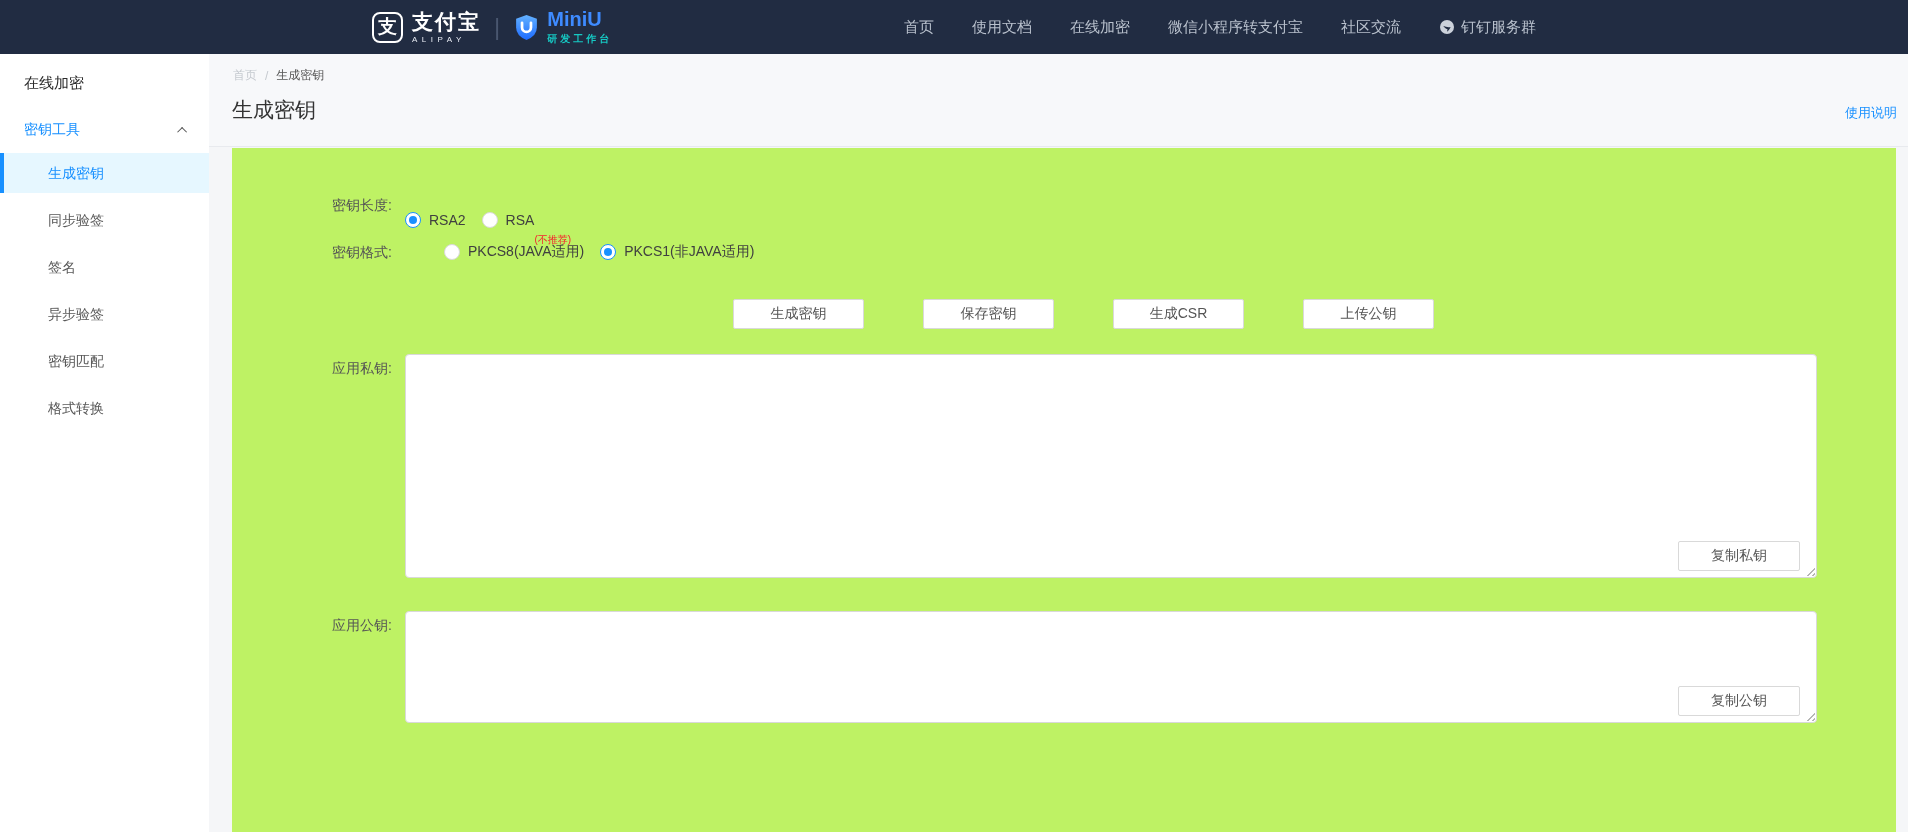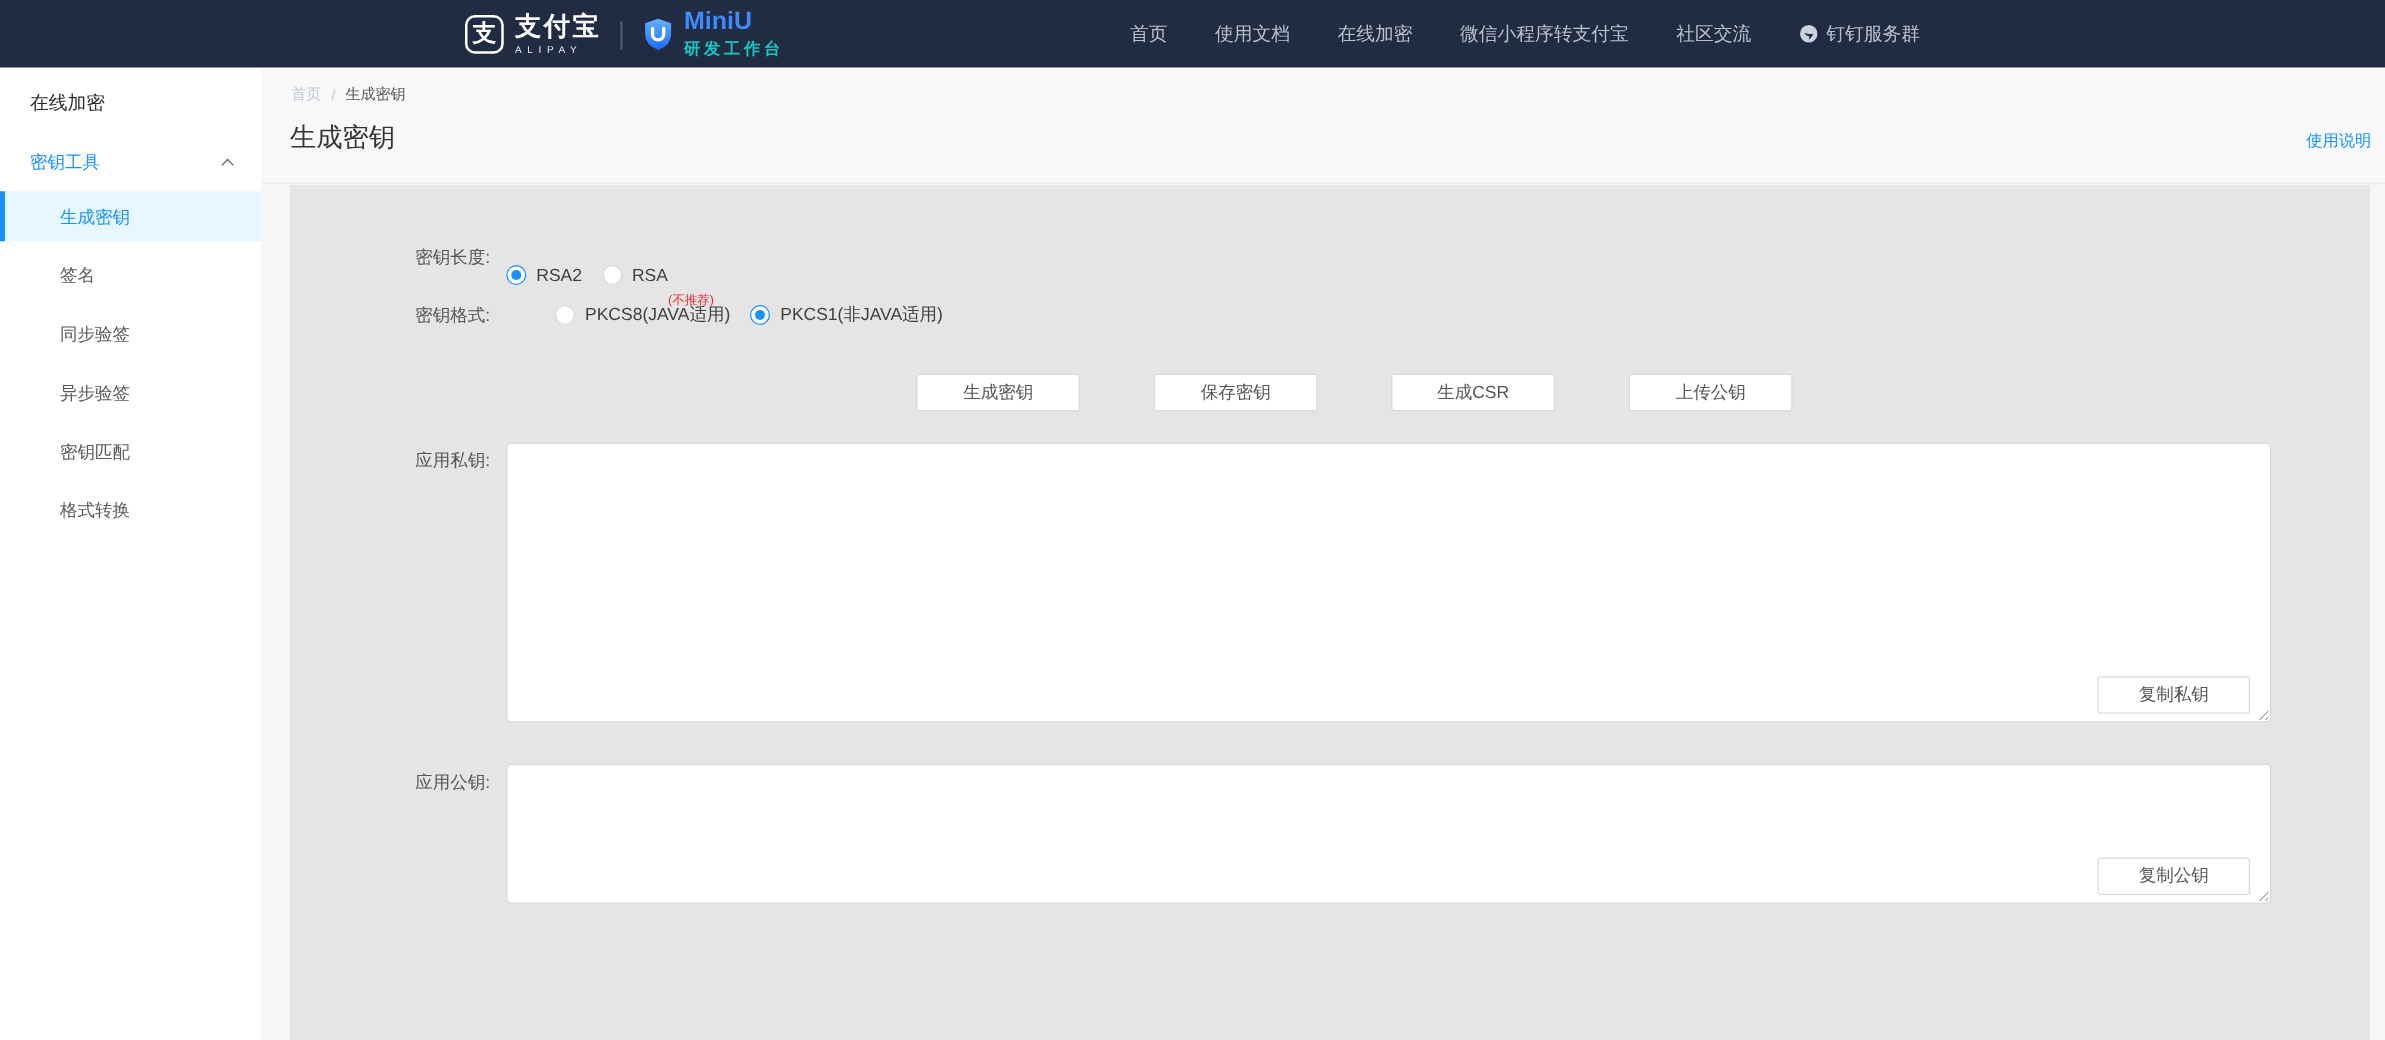--- a/index.html
+++ b/index.html
@@ -16,21 +16,21 @@
   .logo-group { display:flex; align-items:center; }
   .alipay-icon { width:31px; height:31px; border:2.5px solid #fff; border-radius:8px; color:#fff;
                  font-size:19px; display:flex; align-items:center; justify-content:center; font-weight:700; }
   .alipay-text { margin-left:9px; display:flex; flex-direction:column; }
   .alipay-cn { color:#fff; font-size:21px; font-weight:600; letter-spacing:2px; line-height:22px; }
   .alipay-en { color:#e9edf4; font-size:8px; letter-spacing:4.5px; margin-top:2px; }
   .logo-sep { color:#49566f; font-size:24px; font-weight:200; margin:0 13px; }
   .miniu-icon { display:flex; align-items:center; }
   .miniu-text { margin-left:7px; display:flex; flex-direction:column; }
   .miniu-name { color:#3e8bff; font-size:20px; font-weight:700; line-height:20px; }
-  .miniu-sub { color:#16c8c3; font-size:13px; font-weight:700; letter-spacing:3px; margin-top:3px; }
+  .miniu-sub { color:#16c8c3; font-size:10px; font-weight:700; letter-spacing:3px; margin-top:3px; }
   .nav-menu { display:flex; align-items:center; gap:38px; }
   .nav-item { color:#b9c1cd; font-size:15px; cursor:pointer; display:flex; align-items:center; gap:6px; white-space:nowrap; }
 
   
   .sidebar { position:absolute; top:54px; left:0; bottom:0; width:209px; background:#fff; z-index:10; }
   .sidebar-title { font-size:15px; color:#2b2b2b; padding:20px 0 0 24px; line-height:18px; }
   .sidebar-group-header { margin-top:27px; height:22px; padding:0 22px 0 24px; display:flex;
                           align-items:center; justify-content:space-between; color:#1890ff; font-size:14px; cursor:pointer; }
   .caret-up { width:7px; height:7px; border-left:1.6px solid #555; border-top:1.6px solid #555;
               transform:rotate(45deg) translateY(2px); }
@@ -44,21 +44,21 @@
   .header-strip { position:absolute; left:209px; top:54px; right:0; height:93px; background:#f7f8fa;
                   border-bottom:1px solid #e8eaee; z-index:5; }
   .breadcrumb { position:absolute; left:24px; top:13px; font-size:12px; display:flex; align-items:center; }
   .crumb-home { color:#c5c9cf; cursor:pointer; }
   .crumb-sep { color:#c5c9cf; margin:0 8px; }
   .crumb-cur { color:#555; }
   .page-title { position:absolute; left:23px; top:42px; font-size:21px; color:#333; font-weight:500; }
   .help-link { position:absolute; right:11px; top:50px; font-size:13px; color:#1890ff; cursor:pointer; }
 
   
-  .card { position:absolute; left:232px; top:148px; right:12px; bottom:0; background:#e5e5e5; z-index:4; }
+  .card { position:absolute; left:232px; top:148px; right:12px; bottom:0; background:#bef264; z-index:4; }
   .form-row { position:absolute; left:0; display:flex; }
   .flabel { width:160px; text-align:right; font-size:14px; color:#555; line-height:24px; flex:none; }
   .fcontrol { margin-left:13px; display:flex; align-items:center; }
   .radio-opt { display:flex; align-items:center; cursor:pointer; margin-right:16px; }
   .radio { width:16px; height:16px; border-radius:50%; border:1px solid #d9d9d9; background:#fff;
            display:flex; align-items:center; justify-content:center; flex:none; }
   .radio.selected { border-color:#1890ff; }
   .radio .dot { width:8px; height:8px; border-radius:50%; background:#1890ff; }
   .opt-label { margin-left:8px; font-size:14px; color:#404040; }
   .opt-note { color:#f5222d; font-size:10px;margin-top:40px; }
@@ -127,22 +127,22 @@
 </div>
 
 <div class="sidebar">
   <div class="sidebar-title">在线加密</div>
   <div class="sidebar-group-header">
     <span>密钥工具</span>
     <span class="caret-up"></span>
   </div>
   <div class="sidebar-items">
     <div class="side-item active">生成密钥</div>
+    <div class="side-item">同步验签</div>
     <div class="side-item">签名</div>
-    <div class="side-item">同步验签</div>
     <div class="side-item">异步验签</div>
     <div class="side-item">密钥匹配</div>
     <div class="side-item">格式转换</div>
   </div>
 </div>
 
 <div class="header-strip">
   <div class="breadcrumb">
     <span class="crumb-home">首页</span>
     <span class="crumb-sep">/</span>

